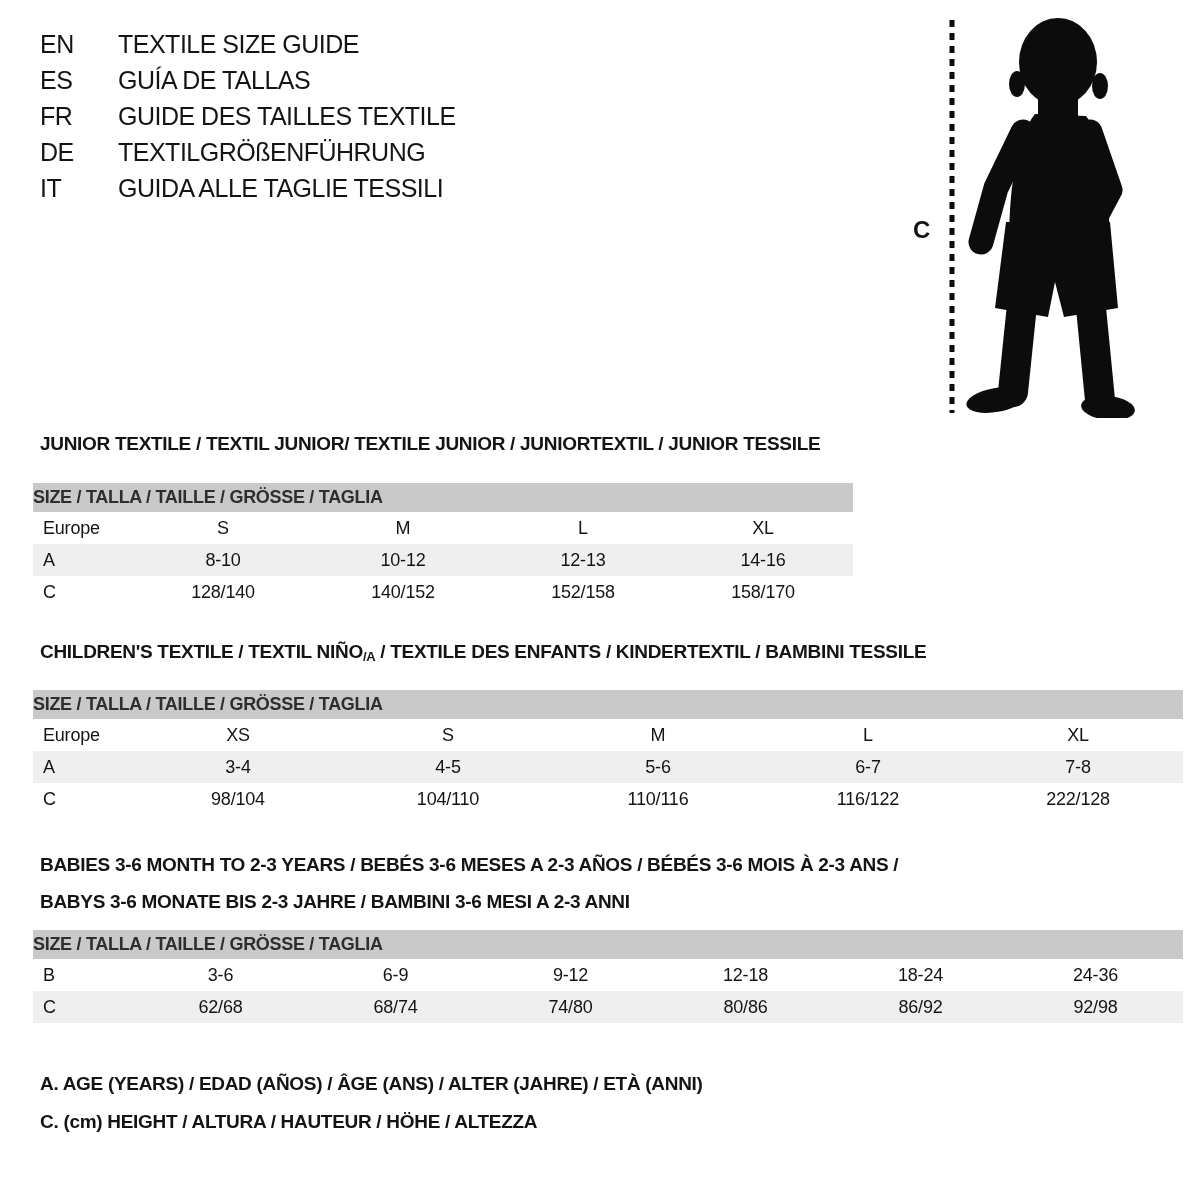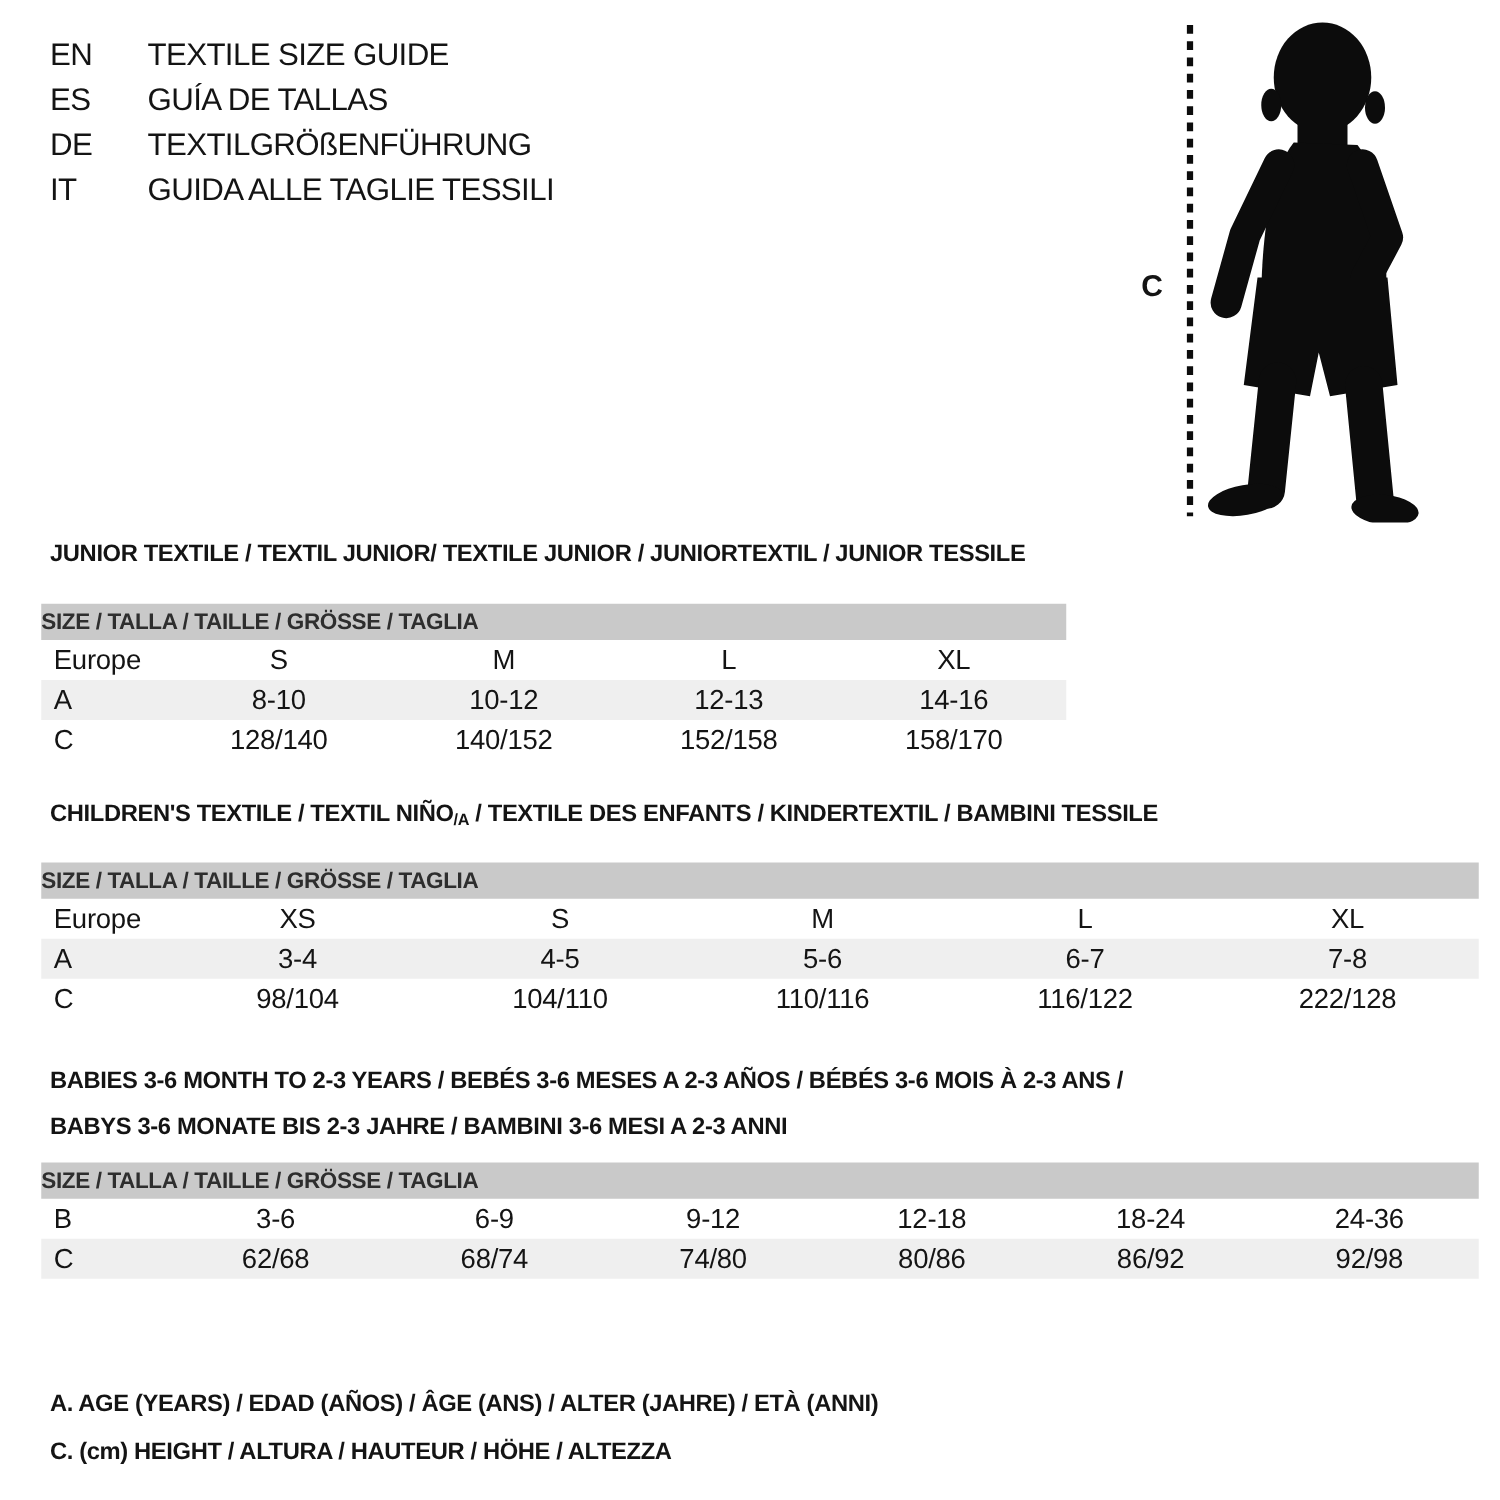--- a/index.html
+++ b/index.html
@@ -18,41 +18,45 @@
   
   .figure-svg{position:absolute;left:938px;top:10px;width:212px;height:408px;}
   .measure-label{position:absolute;left:913px;top:216px;font-size:24px;font-weight:700;}
   
   .section-title{position:absolute;left:40px;font-size:19px;font-weight:700;letter-spacing:-0.3px;white-space:nowrap;}
   .title-sub{font-size:13px;vertical-align:-3px;letter-spacing:-0.3px;}
   .two-line .line{line-height:37px;white-space:nowrap;}
   .size-table{position:absolute;left:33px;}
   .size-band{height:29px;background:#c9c9c9;display:flex;align-items:center;
              font-size:18px;font-weight:700;letter-spacing:-0.3px;color:#2e2e2e;box-sizing:border-box;}
-  .t-row{display:flex;height:32px;align-items:center;font-size:22px;letter-spacing:-0.2px;}
+  .t-row{display:flex;height:32px;align-items:center;font-size:18px;letter-spacing:-0.2px;}
   .t-row.alt{background:#efefef;}
   .t-label{width:100px;padding-left:10px;box-sizing:border-box;}
   .t-cell{flex:1;text-align:center;}
   
-  .legend{position:absolute;left:40px;top:1105px;}
+  .legend{position:absolute;left:40px;top:1065px;}
   .legend .legend-line{line-height:38px;font-size:19px;font-weight:700;letter-spacing:-0.3px;white-space:nowrap;}
 </style>
 </head>
 <body>
 
 <div class="page">
 
   <div class="lang-header">
     <div class="lang-row">
       <span class="lang-code">EN</span>
       <span class="lang-text">TEXTILE SIZE GUIDE</span>
     </div>
     <div class="lang-row">
       <span class="lang-code">ES</span>
       <span class="lang-text">GUÍA DE TALLAS</span>
+    </div>
+    <div class="lang-row">
+      <span class="lang-code">FR</span>
+      <span class="lang-text">GUIDE DES TAILLES TEXTILE</span>
     </div>
     <div class="lang-row">
       <span class="lang-code">DE</span>
       <span class="lang-text">TEXTILGRÖßENFÜHRUNG</span>
     </div>
     <div class="lang-row">
       <span class="lang-code">IT</span>
       <span class="lang-text">GUIDA ALLE TAGLIE TESSILI</span>
     </div>
   </div>

